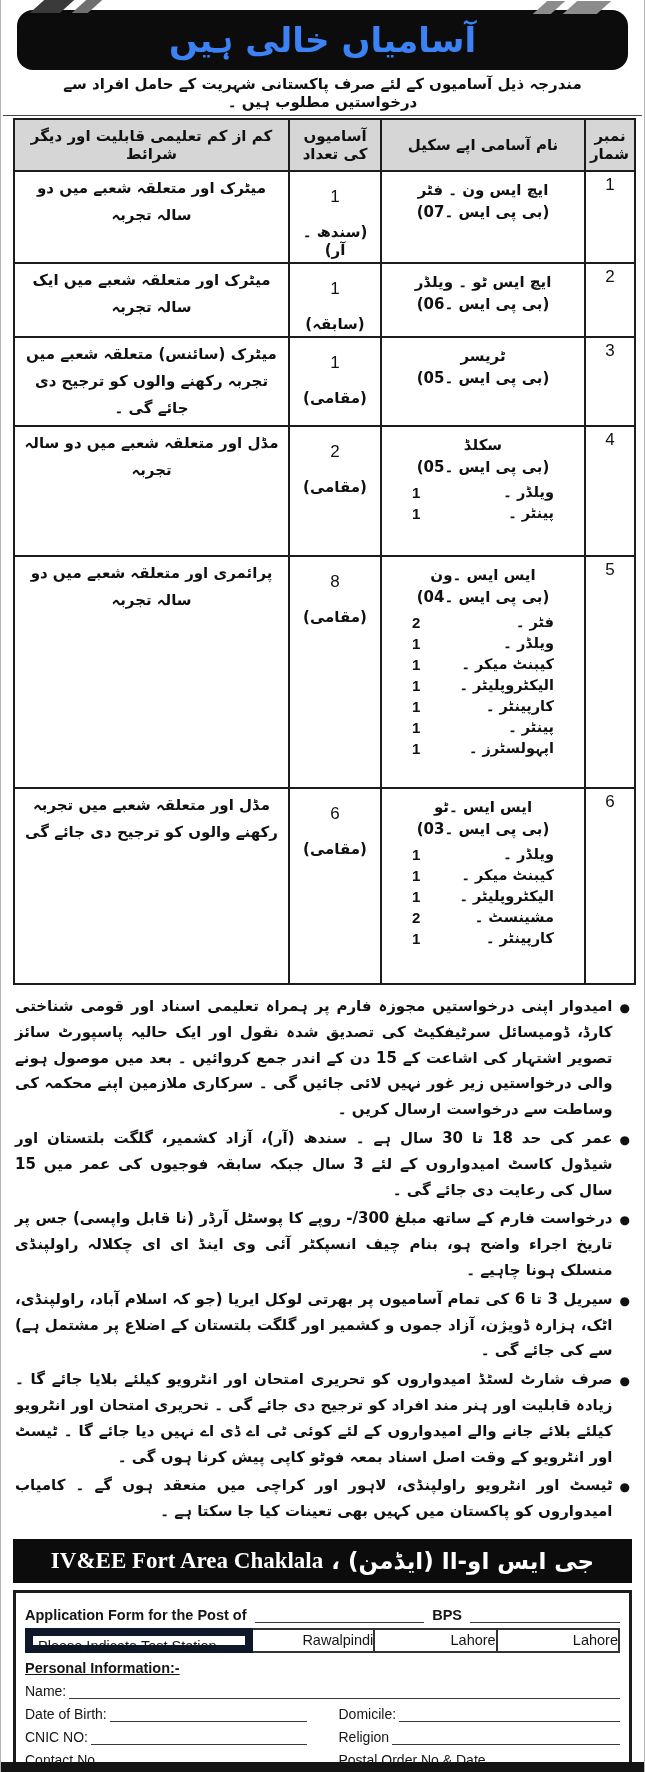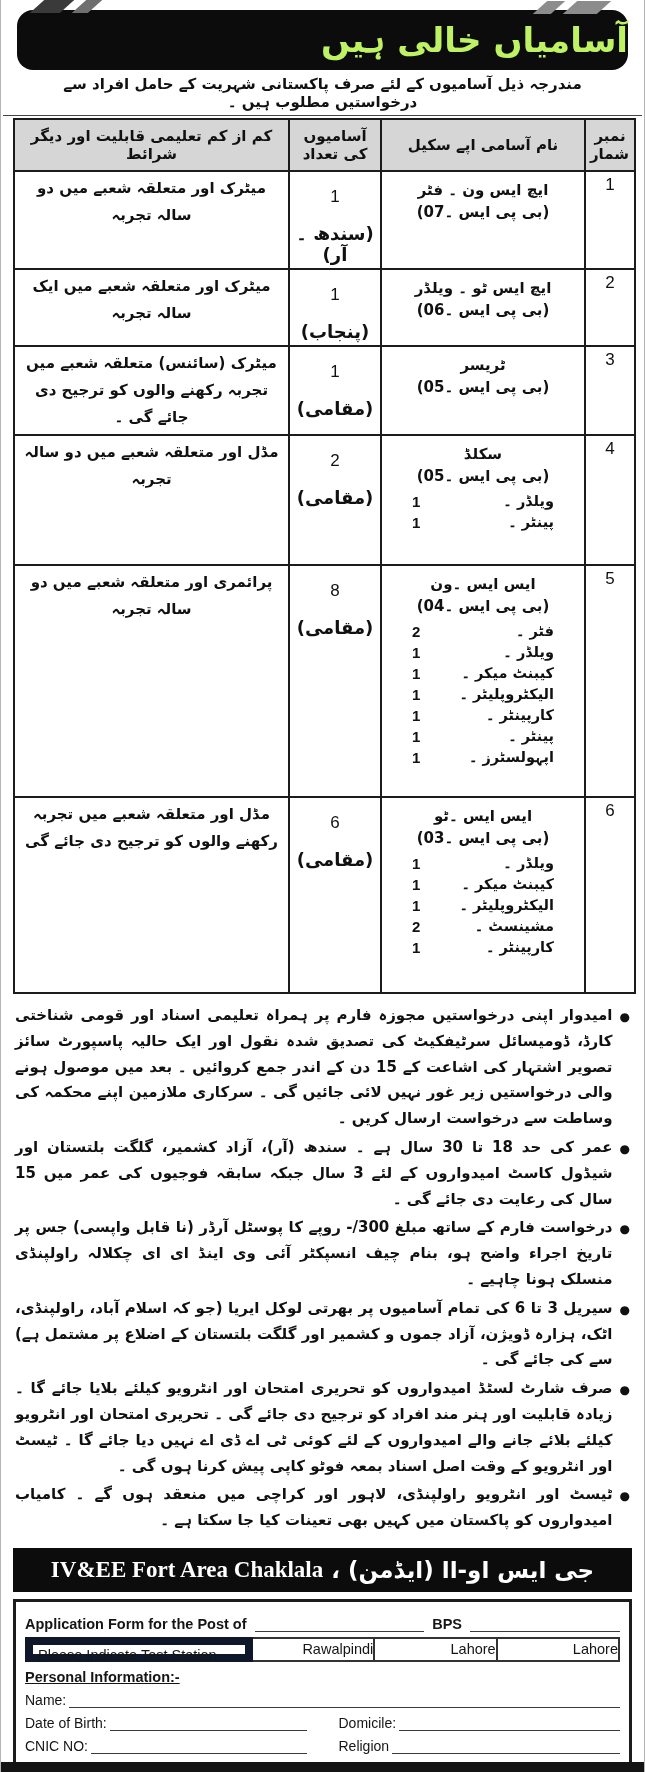--- a/index.html
+++ b/index.html
@@ -12,22 +12,22 @@
   }
   
   .stripe { position:absolute; height:13px; transform:skewX(-48deg); }
   .stripe.tl1 { left:36px;  top:0; width:30px; background:#3a3a3a; }
   .stripe.tl2 { left:78px;  top:0; width:16px; background:#6f6f6f; }
   .stripe.tr1 { right:40px; top:1px; width:34px; background:#8c8c8c; }
   .stripe.tr2 { right:86px; top:1px; width:18px; background:#8c8c8c; }
 
   .banner {
     margin:10px 16px 0; height:60px; background:#0c0c0c; border-radius:16px;
-    display:flex; align-items:center; justify-content:flex-end;
-    color:#bef264; font-size:34px; font-weight:bold; letter-spacing:2px;
+    display:flex; align-items:center; justify-content:center;
+    color:#3b82f6; font-size:34px; font-weight:bold; letter-spacing:2px;
   }
   .subtitle {
     direction:rtl; text-align:center; font-weight:bold; font-size:15px;
     padding:5px 27px 3px;
   }
   .top-rule { border-top:1.5px solid #444; margin:1px 2px 2px; }
 
   table.jobs {
     direction:rtl; border-collapse:collapse; table-layout:fixed;
     margin:1px 12px 0; width:621px;
@@ -45,21 +45,21 @@
   .cell-serial { text-align:center; font-family:"Liberation Sans",sans-serif; font-size:17px; padding-top:16px; }
   .cell-post   { text-align:center; font-weight:600; font-size:15px; }
   .post-title  { margin-top:6px; }
   .post-scale  { margin-top:4px; }
   .trades { width:150px; margin:6px auto 0; }
   .trade  { display:flex; justify-content:space-between; direction:rtl; padding:2px 4px; }
   .t-name { font-weight:600; font-size:14.5px; }
   .t-count{ font-family:"Liberation Sans",sans-serif; font-size:15px; }
   .cell-count { text-align:center; }
   .count-num   { display:block; font-family:"Liberation Sans",sans-serif; font-size:17px; padding-top:12px; }
-  .count-region{ display:block; font-weight:600; font-size:18px; margin-top:16px; }
+  .count-region{ display:block; font-weight:600; font-size:15px; margin-top:16px; }
   .cell-qual { text-align:center; font-weight:600; font-size:15px; padding:14px 8px 4px; line-height:1.8; }
 
   .notes { direction:rtl; padding:9px 14px 4px; }
   .note  { display:flex; gap:7px; margin-bottom:3px; }
   .bullet{ font-size:12px; padding-top:7px; }
   .note-text { font-size:15px; font-weight:600; line-height:1.72; text-align:justify; }
 
   .band {
     margin:7px 12px 0; background:#0c0c0c; color:#fff; height:44px;
     direction:rtl; display:flex; align-items:center; justify-content:center; gap:8px;
@@ -129,21 +129,21 @@
     </tr>
 
     <tr class="r2">
       <td class="cell-serial">2</td>
       <td class="cell-post">
         <div class="post-title">ایچ ایس ٹو ۔ ویلڈر</div>
         <div class="post-scale">(بی پی ایس ۔06)</div>
       </td>
       <td class="cell-count">
         <span class="count-num">1</span>
-        <span class="count-region">(پنجاب)</span>
+        <span class="count-region">(سابقہ)</span>
       </td>
       <td class="cell-qual">میٹرک اور متعلقہ شعبے میں ایک سالہ تجربہ</td>
     </tr>
 
     <tr class="r3">
       <td class="cell-serial">3</td>
       <td class="cell-post">
         <div class="post-title">ٹریسر</div>
         <div class="post-scale">(بی پی ایس ۔05)</div>
       </td>

